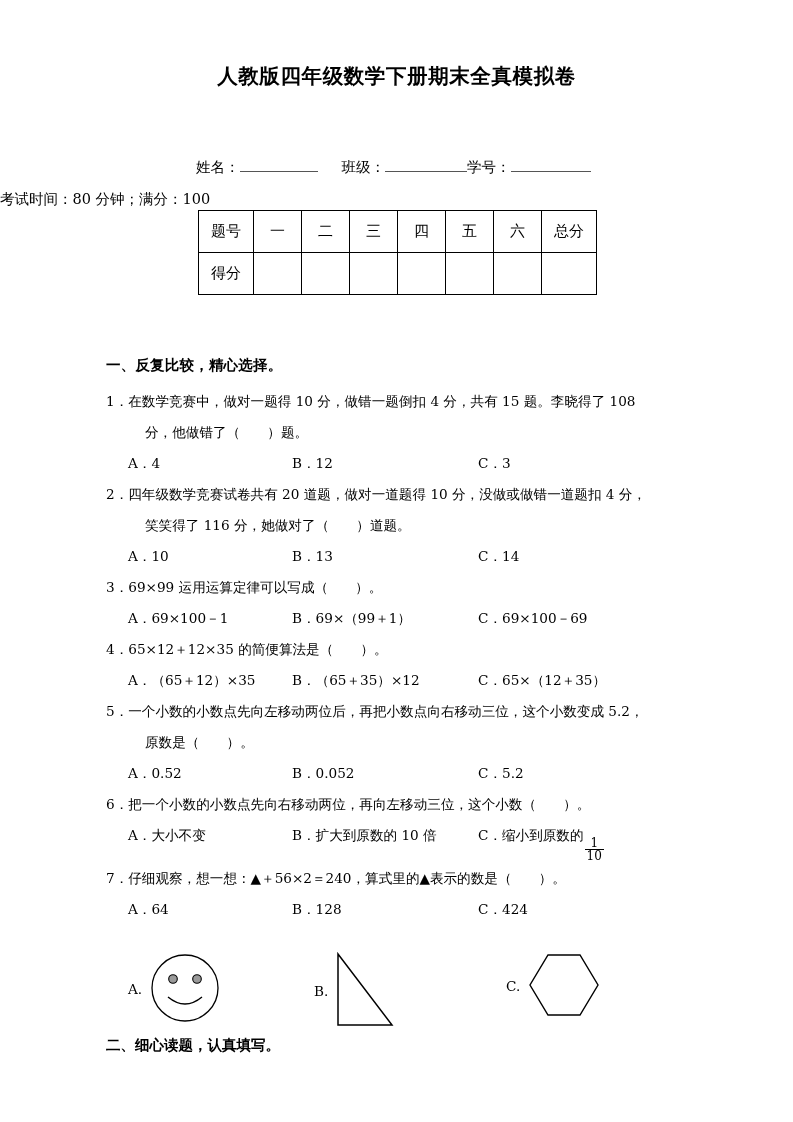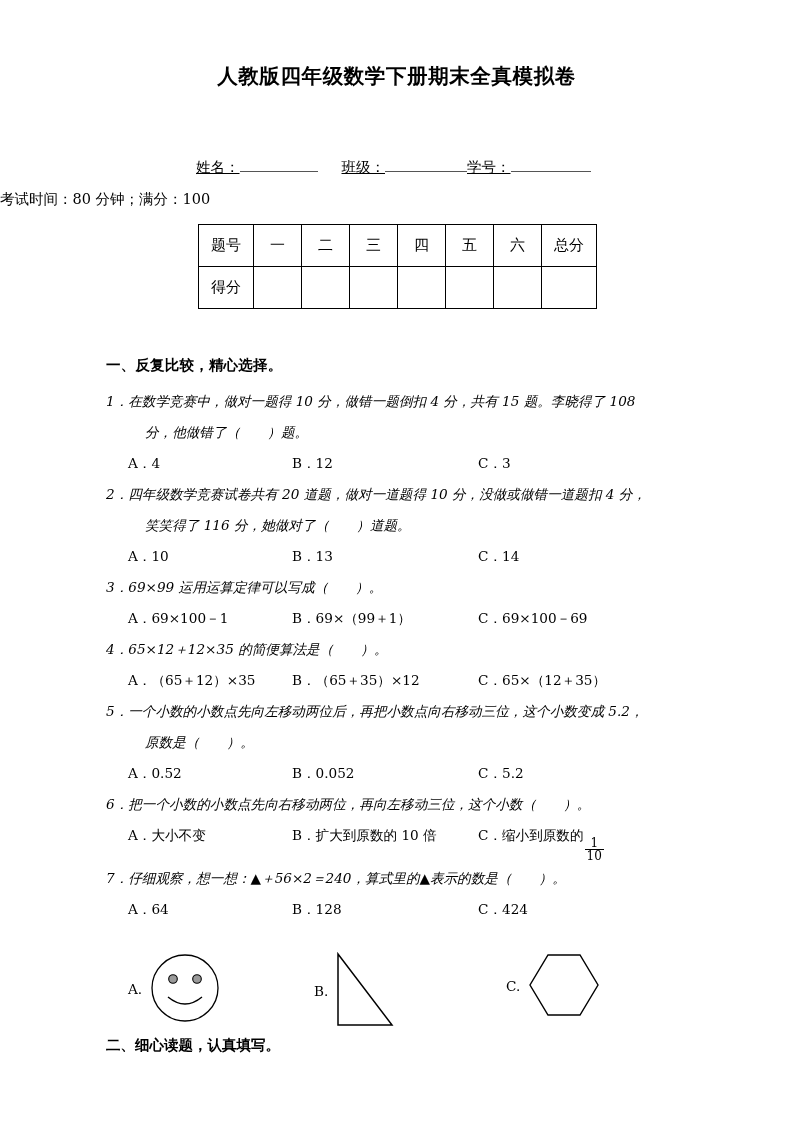--- a/index.html
+++ b/index.html
@@ -40,21 +40,20 @@
   
   .ident-row {
     position: absolute;
     top: 157px;
     left: 196px;
     width: 420px;
     font-size: 14.5px;
     display: flex;
     align-items: baseline;
     white-space: nowrap;
-    text-decoration: underline;
   }
   .ident-label { font-size: 14.5px; }
   .ident-blank {
     display: inline-block;
     border-bottom: 1px solid #555;
     height: 14px;
   }
   .blank-name  { width: 78px; margin-right: 8px; }
   .blank-class { width: 82px; margin-right: 0px; }
   .blank-id    { width: 80px; }
@@ -65,21 +64,21 @@
     top: 190px;
     left: 0;
     width: 793px;
     text-align: left;
     font-size: 14.5px;
   }
 
   
   .score-table-wrap {
     position: absolute;
-    top: 224px;
+    top: 210px;
     left: 198px;
     border-radius: 10px;
   }
   table.score-table {
     border-collapse: collapse;
     table-layout: fixed;
   }
   table.score-table td {
     border: 1px solid #000;
     height: 41px;
@@ -105,21 +104,20 @@
     font-family: "DejaVu Sans", "Liberation Sans", sans-serif;
     margin: 0 0 11px 0;
     letter-spacing: 0.2px;
   }
   .q-text {
     font-size: 13.6px;
     line-height: 31px;
     margin: 0;
     text-align: justify;
     text-justify: inter-ideograph;
-    font-style: italic;
   }
   .q-indent { text-indent: 0; margin-left: 39px; }
 
   .options {
     display: flex;
     font-size: 13.6px;
     line-height: 31px;
     margin: 0;
     padding: 0;
   }

